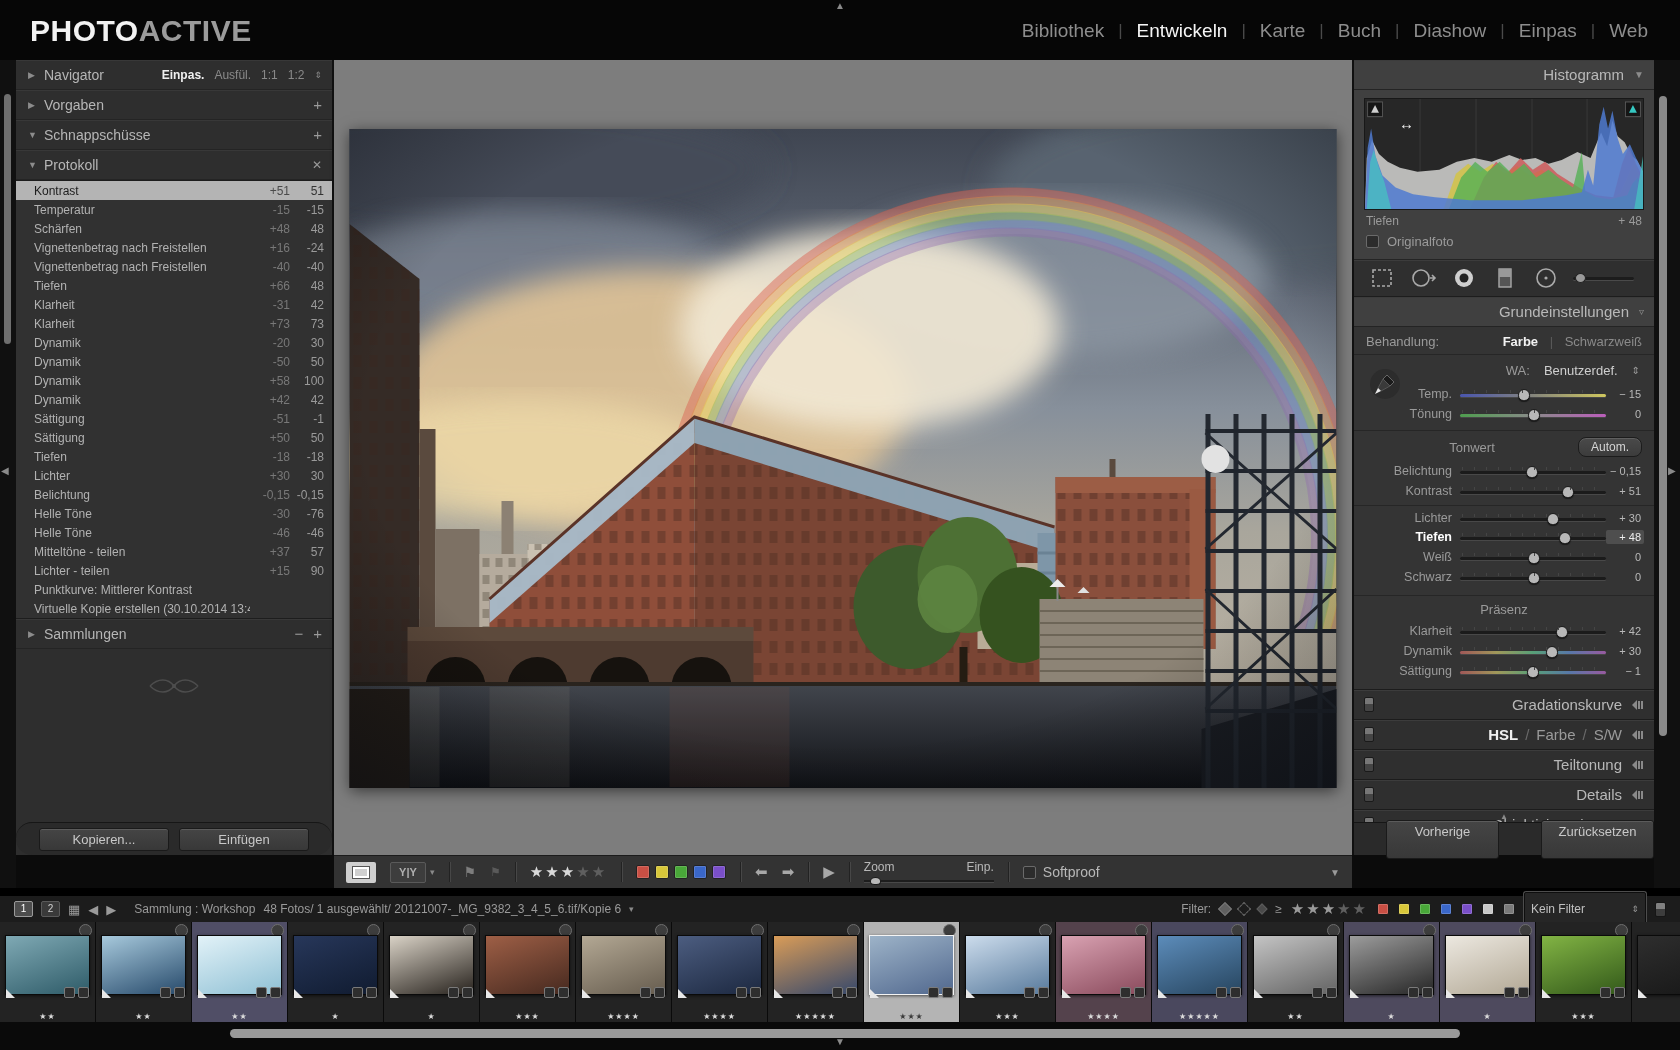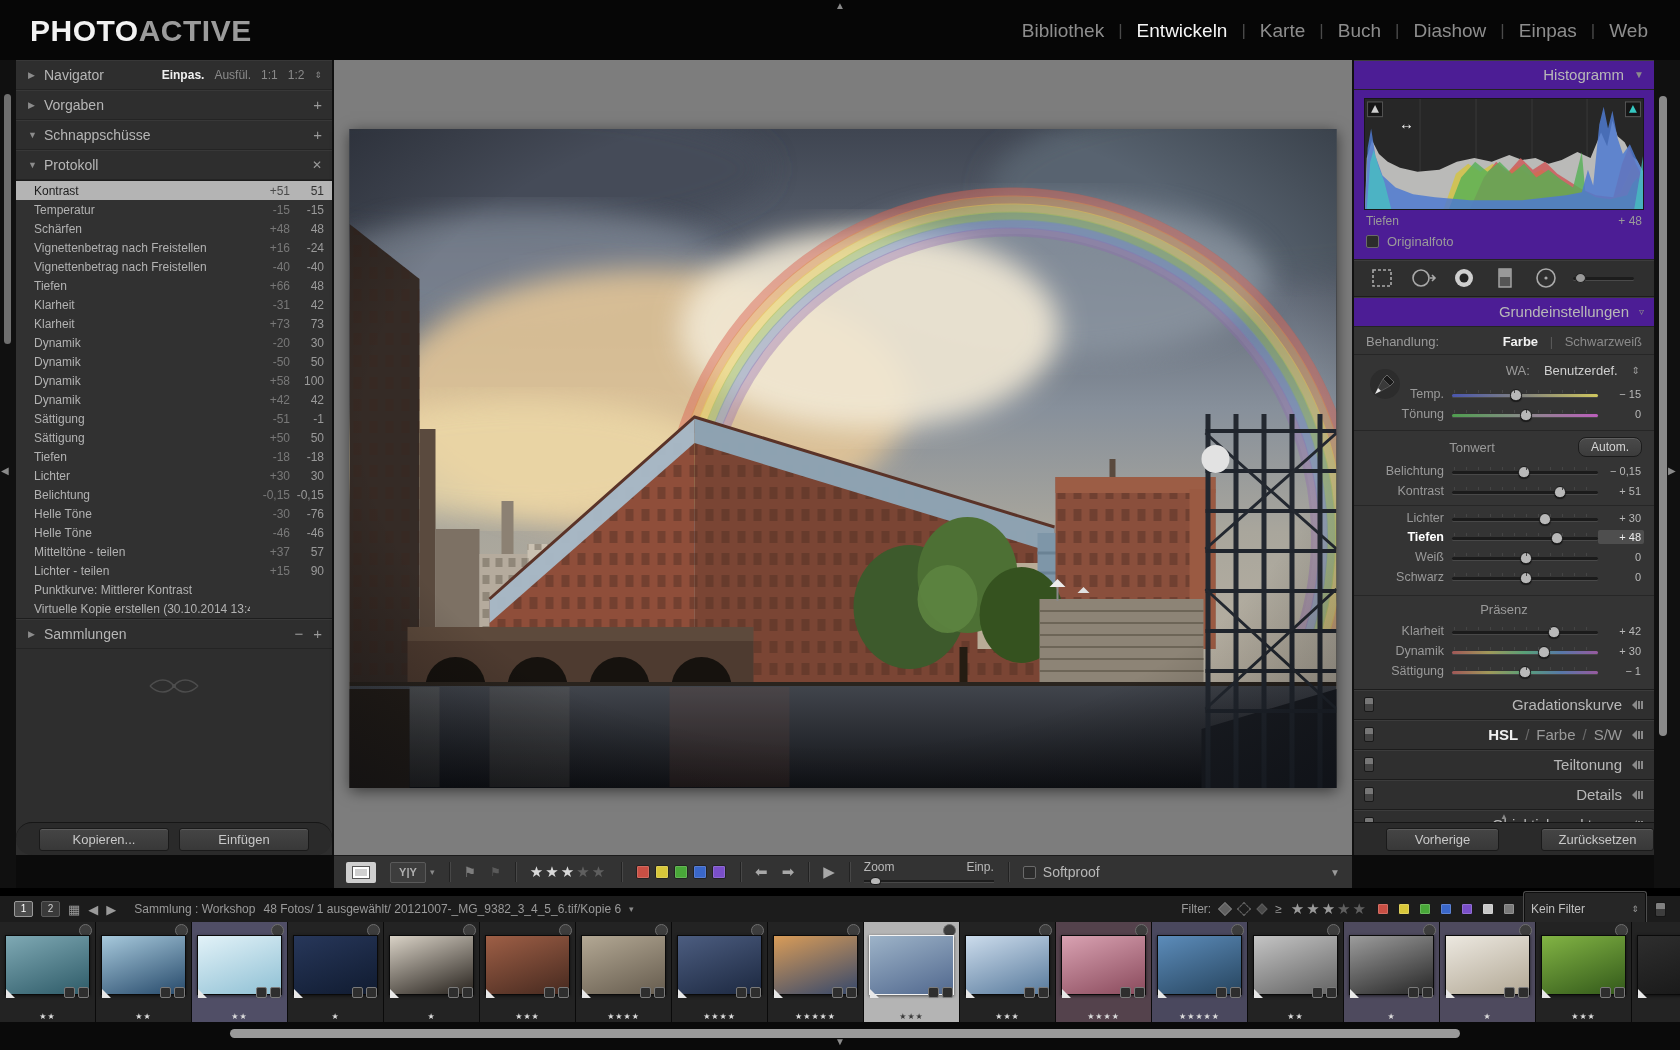--- a/index.html
+++ b/index.html
@@ -78,21 +78,21 @@
   #zoomblock { display:flex; flex-direction:column; width:130px; }
   #zoomblock .zl { display:flex; justify-content:space-between; font-size:12px; color:#b8b8b8; }
   #zoomblock .ztrack { position:relative; margin-top:3px; height:8px; }
   #zoomblock .ztrack::before { content:""; position:absolute; left:0; right:0; top:3px; height:2px; background:#1d1d1d; box-shadow:0 1px 0 #484848; }
   #zoomblock .zknob { position:absolute; left:6px; top:0; width:11px; height:8px; background:#b8b8b8; border-radius:50% 50% 40% 40%; border:1px solid #1a1a1a; }
   .cb { width:13px; height:13px; border:1px solid #6a6a6a; background:#2c2c2c; display:inline-block; border-radius:2px; }
   #softproof { display:flex; gap:7px; align-items:center; font-size:14px; }
   #tb-dd { margin-left:auto; color:#9a9a9a; font-size:10px; }
 
   
-  #rightpanel { left:1352px; top:60px; width:302px; height:795px; background:#4c1d95; border-left:2px solid #101010; font-size:13px; }
+  #rightpanel { left:1352px; top:60px; width:302px; height:795px; background:#404040; border-left:2px solid #101010; font-size:13px; }
   .rph { display:flex; align-items:center; height:30px; padding:0 10px; border-bottom:1px solid #242424; box-shadow:0 1px 0 #3c3c3c inset; }
   .rph .rtitle { flex:1; text-align:right; color:#b8b8b8; font-size:15px; }
   .rph .rtri { color:#8c8c8c; font-size:10px; margin-left:10px; }
   #histbox { margin:8px 10px 0; height:112px; background:#272727; border:1px solid #181818; position:relative; }
   #histcursor { position:absolute; left:34px; top:16px; color:#f0f0f0; font-size:15px; }
   #histrow { display:flex; justify-content:space-between; padding:4px 12px 2px; color:#9a9a9a; font-size:12px; }
   #origrow { display:flex; align-items:center; gap:8px; padding:4px 12px 10px; color:#9a9a9a; font-size:13px; border-bottom:1px solid #242424; }
   #toolstrip { display:flex; align-items:center; gap:13px; padding:6px 14px; background:#2f2f2f; border-bottom:1px solid #1d1d1d; box-shadow:0 1px 0 #3c3c3c inset; }
   #toolstrip svg { display:block; }
   #ts-slider { position:relative; flex:1; height:10px; }
@@ -100,21 +100,21 @@
   #ts-slider .zknob { position:absolute; left:2px; top:0; width:11px; height:10px; background:#9a9a9a; border:1px solid #222; border-radius:50%; }
 
   #basic { background:#343434; }
   .brow { display:flex; align-items:center; padding:7px 12px 5px; color:#9a9a9a; }
   .brow .treat { flex:1; text-align:right; }
   .treat .on { color:#f2f2f2; font-weight:bold; } .treat .bar { color:#5a5a5a; margin:0 8px; } .treat .off { color:#8a8a8a; }
   #wbblock { position:relative; border-top:1px solid #262626; padding:6px 0 6px 0; }
   #dropper { position:absolute; left:14px; top:12px; }
   #wbrow { display:flex; justify-content:flex-end; gap:14px; align-items:center; padding:2px 14px 6px; }
   #wbrow .wbl { color:#9a9a9a; } #wbrow .wbv { color:#cfcfcf; } #wbrow .spin { color:#9a9a9a; font-size:10px; }
-  .srow { display:flex; align-items:center; height:20px; padding:0 10px 0 4px;justify-content:space-between; }
+  .srow { display:flex; align-items:center; height:20px; padding:0 10px 0 12px;justify-content:space-between; }
   .srow .slabel { width:86px; text-align:right; color:#9a9a9a; margin-right:8px; font-size:12.5px; white-space:nowrap; }
   .srow .strack { position:relative; width:146px; height:14px; }
   .srow .strack::before { content:""; position:absolute; left:0; right:0; top:7px; height:3px; border-radius:2px;
      background:#1b1b1b; box-shadow:0 1px 0 rgba(255,255,255,.1); }
   .srow .strack::after { content:""; position:absolute; left:2px; right:2px; top:3px; height:3px;
      background:repeating-linear-gradient(90deg,#454545 0 1px,transparent 1px 12px); }
   .srow .strack.track-temp::before { background:linear-gradient(90deg,#4a56ae,#85857c,#cfc75e); }
   .srow .strack.track-tint::before { background:linear-gradient(90deg,#4f9e4f,#8a8a8a,#bb5ebb); }
   .srow .strack.track-vib::before  { background:linear-gradient(90deg,#a05858,#a0985a,#58a078,#5878a8,#985aa0); }
   .srow .knob { position:absolute; top:2px; width:12px; height:12px; background:#b8b8b8; border:1px solid #1a1a1a;
@@ -132,21 +132,21 @@
 
   .rsec { display:flex; align-items:center; height:30px; padding:0 10px; background:#2f2f2f;
      border-top:1px solid #1c1c1c; box-shadow:0 1px 0 #3c3c3c inset; }
   .rtoggle { width:10px; height:15px; background:linear-gradient(#777 0 45%,#444 45%); border:1px solid #1a1a1a; border-radius:2px; }
   .rsec .rsec-title { flex:1; text-align:right; color:#b8b8b8; font-size:15px; }
   .rsec .hslmix { flex:1; text-align:right; font-size:15px; }
   .hslmix .w { color:#f0f0f0; font-weight:bold; } .hslmix .g { color:#9a9a9a; } .hslmix .s { color:#6a6a6a; margin:0 7px; }
   .rsec .rsec-exp { margin-left:10px; display:flex; }
   #rp-bottom { position:absolute; left:0; bottom:0; width:100%; height:33px; background:#2a2a2a; border-top:1px solid #161616;
      display:flex; align-items:center; justify-content:center; gap:10px; }
-  #rp-bottom .grayb { width:138px; height:23px; line-height:21px;margin-left:32px; }
+  #rp-bottom .grayb { width:138px; height:39px; line-height:21px;margin-left:32px; }
   #rp-scrollhint { position:absolute; bottom:34px; left:50%; transform:translateX(-50%); color:#8a8a8a; font-size:8px; }
 
   
   #fs-gap { left:0; top:888px; width:1680px; height:8px; background:#000; }
   #fs-head { left:0; top:896px; width:1680px; height:26px; background:#1c1c1c; display:flex; align-items:center; padding:0 14px; gap:8px; color:#9a9a9a; font-size:12px; }
   .winbtn { width:19px; height:16px; background:#3a3a3a; border:1px solid #5a5a5a; border-radius:2px;
      color:#cfcfcf; font-size:10px; text-align:center; line-height:14px; }
   .winbtn.active { background:#4d4d4d; border-color:#9a9a9a; color:#fff; }
   .fsicon { color:#9a9a9a; font-size:13px; }
   #fs-src { margin-left:10px; white-space:nowrap; }

